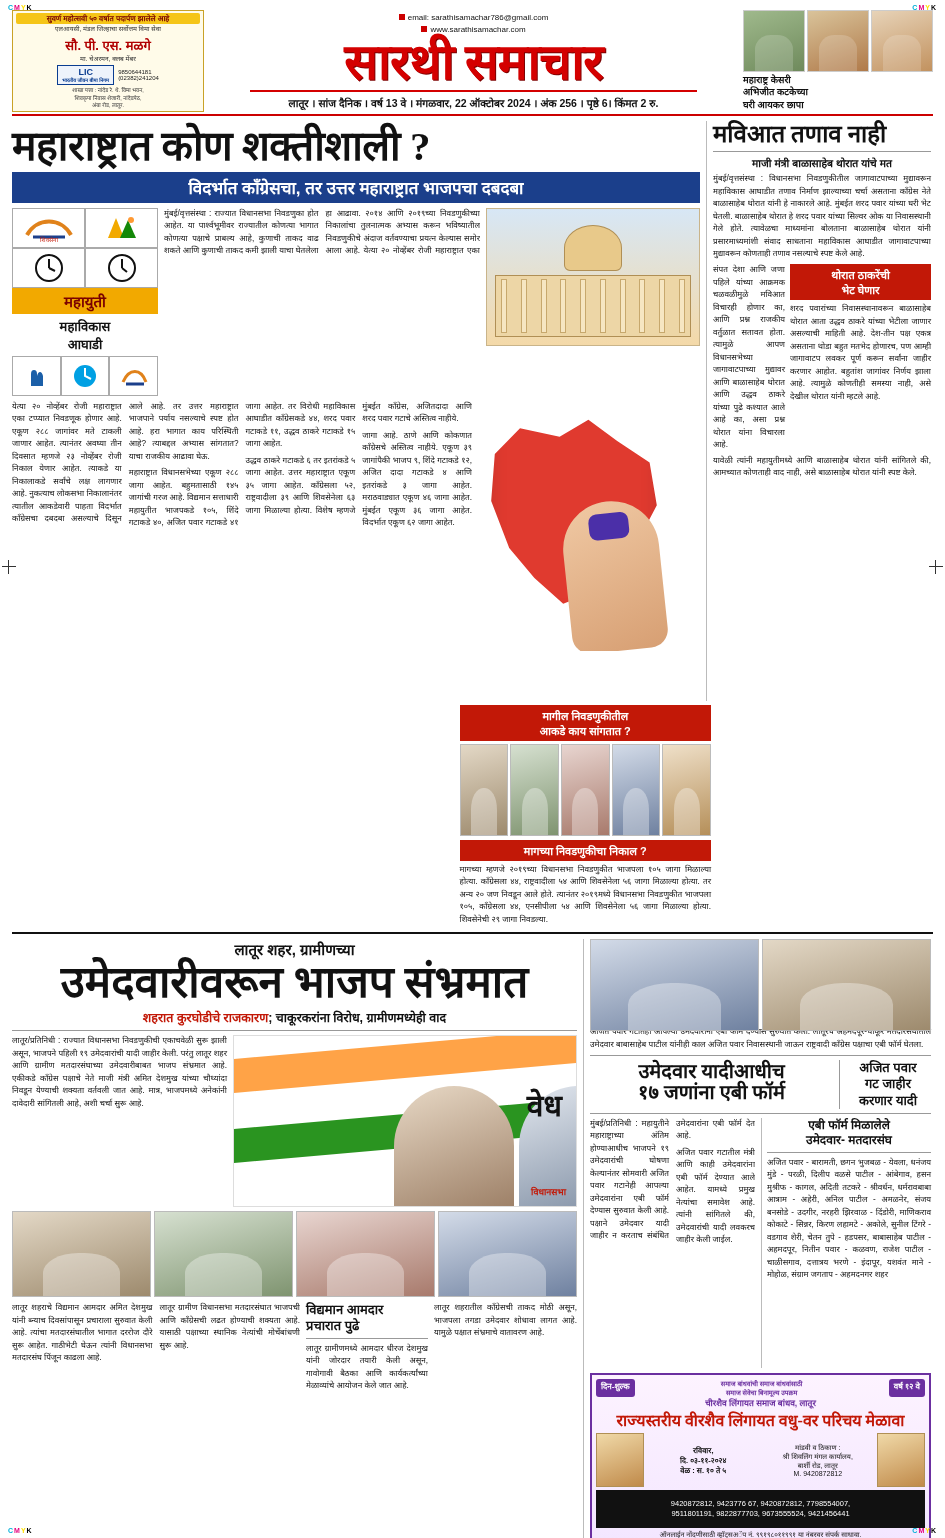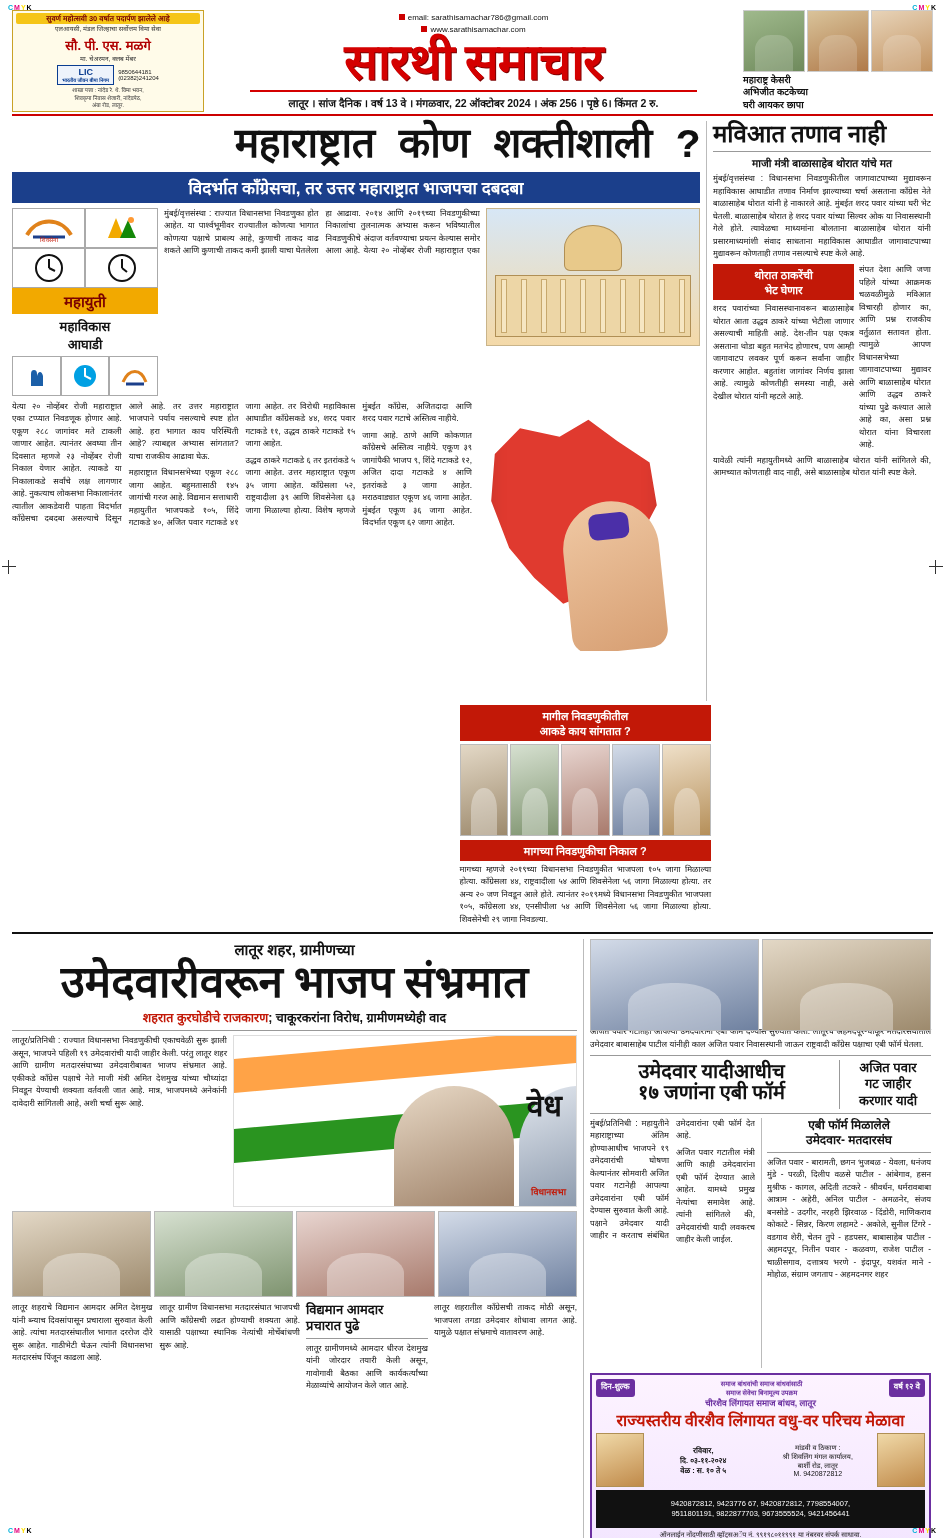--- a/index.html
+++ b/index.html
@@ -71,22 +71,22 @@
   .ph.p3 { background:linear-gradient(160deg,#e7d3b8,#c2925f); }
   .ph:after{content:"";position:absolute;left:18%;bottom:0;width:64%;height:60%;background:rgba(255,255,255,.18);border-radius:40% 40% 0 0;}
   .mast-right .caption { font-size:9.5px; font-weight:bold; color:#111; line-height:1.3; margin-top:2px; }
 
   
   .main-grid { display:flex; gap:6px; margin-top:5px; }
   .col-left { width:688px; }
   .col-right { width:225px; border-left:1px solid #bbb; padding-left:6px; }
 
   .headline-main {
-    font-family:Liberation Mono, monospace;
-    font-weight:bold; font-size:41px; text-align:right; line-height:1.05;
+    font-family:Liberation Serif, serif;
+    font-weight:bold; font-size:41px; text-align:left; line-height:1.05;
     letter-spacing:-0.5px; padding:4px 0 2px;
   }
   .subhead-band {
     background:#1b3f8b; color:#fff; font-weight:bold; font-size:17px;
     text-align:center; padding:4px 0; margin:2px 0 5px;
   }
   .rule-thin { height:1px; background:#999; margin:4px 0; }
 
   
   .r-headline { font-size:24px; font-weight:bold; font-family:"Liberation Serif",serif; line-height:1.1; }
@@ -194,21 +194,21 @@
   </div>
   <div class="regmark reg-br">
     <span class="reg-c">C</span><span class="reg-m">M</span><span class="reg-y">Y</span><span class="reg-k">K</span>
   </div>
   <div class="crossmark" style="left:2px; top:560px;"></div>
   <div class="crossmark" style="right:2px; top:560px;"></div>
 
   <div class="masthead">
 
     <div class="mast-left">
-      <div class="yellowbar">सुवर्ण महोत्सवी 30 वर्षात पदार्पण झालेले आहे</div>
+      <div class="yellowbar">सुवर्ण महोत्सवी ५० वर्षात पदार्पण झालेले आहे</div>
       <div class="subname">एलआयसी, मंडल जिल्हाचा सर्वोत्तम विमा सेवा</div>
       <div class="name">सौ. पी. एस. मळगे</div>
       <div class="subname">मा. चेअरमन, क्लब मेंबर</div>
       <div class="licrow">
         <div class="licbox">
           <span>LIC</span>
           <small>भारतीय जीवन बीमा निगम</small>
         </div>
         <div class="phone" style="white-space:pre-line">9850644181
 (02382)241204</div>
@@ -348,27 +348,27 @@
       </div>
     </div>
 
     <div class="col-right">
       <div class="r-headline">मविआत तणाव नाही</div>
       <div class="rule-thin"></div>
       <div class="r-sub center">माजी मंत्री बाळासाहेब थोरात यांचे मत</div>
       <div class="body-text" style="margin-top:3px;">मुंबई/वृत्तसंस्था : विधानसभा निवडणुकीतील जागावाटपाच्या मुद्यावरून महाविकास आघाडीत तणाव निर्माण झाल्याच्या चर्चा असताना काँग्रेस नेते बाळासाहेब थोरात यांनी हे नाकारले आहे. मुंबईत शरद पवार यांच्या घरी भेट घेतली. बाळासाहेब थोरात हे शरद पवार यांच्या सिल्वर ओक या निवासस्थानी गेले होते. त्यावेळचा माध्यमांना बोलताना बाळासाहेब थोरात यांनी प्रसारमाध्यमांशी संवाद साधताना महाविकास आघाडीत जागावाटपाच्या मुद्यावरून कोणताही तणाव नसल्याचे स्पष्ट केले आहे.</div>
 
       <div style="display:flex; gap:5px; margin-top:4px;">
+        <div style="width:72px;">
+          <div class="body-text">संपत देशा आणि जणा पहिले यांच्या आक्रमक चळवळीमुळे मविआत विचारही होणार का, आणि प्रश्न राजकीय वर्तुळात सतावत होता. त्यामुळे आपण विधानसभेच्या जागावाटपाच्या मुद्यावर आणि बाळासाहेब थोरात आणि उद्धव ठाकरे यांच्या पुढे कश्यात आले आहे का, असा प्रश्न थोरात यांना विचारला आहे.</div>
+        </div>
         <div style="flex:1;">
           <div class="boxhead-red" style="white-space:pre-line">थोरात ठाकरेंची
 भेट घेणार</div>
           <div class="body-text" style="margin-top:3px;">शरद पवारांच्या निवासस्थानावरून बाळासाहेब थोरात आता उद्धव ठाकरे यांच्या भेटीला जाणार असल्याची माहिती आहे. देश-तीन पक्ष एकत्र असताना थोडा बहुत मतभेद होणारच, पण आम्ही जागावाटप लवकर पूर्ण करून सर्वांना जाहीर करणार आहोत. बहुतांश जागांवर निर्णय झाला आहे. त्यामुळे कोणतीही समस्या नाही, असे देखील थोरात यांनी म्हटले आहे.</div>
-        </div>
-        <div style="width:72px;">
-          <div class="body-text">संपत देशा आणि जणा पहिले यांच्या आक्रमक चळवळीमुळे मविआत विचारही होणार का, आणि प्रश्न राजकीय वर्तुळात सतावत होता. त्यामुळे आपण विधानसभेच्या जागावाटपाच्या मुद्यावर आणि बाळासाहेब थोरात आणि उद्धव ठाकरे यांच्या पुढे कश्यात आले आहे का, असा प्रश्न थोरात यांना विचारला आहे.</div>
         </div>
       </div>
       <div class="body-text" style="margin-top:3px;">यावेळी त्यांनी महायुतीमध्ये आणि बाळासाहेब थोरात यांनी सांगितले की, आमच्यात कोणताही वाद नाही, असे बाळासाहेब थोरात यांनी स्पष्ट केले.</div>
     </div>
   </div>
 
   <div style="display:flex; gap:6px; margin-top:4px;">
     <div style="width:460px;"></div>
     <div style="width:262px;">
       <div class="boxhead-red" style="white-space:pre-line">मागील निवडणुकीतील

